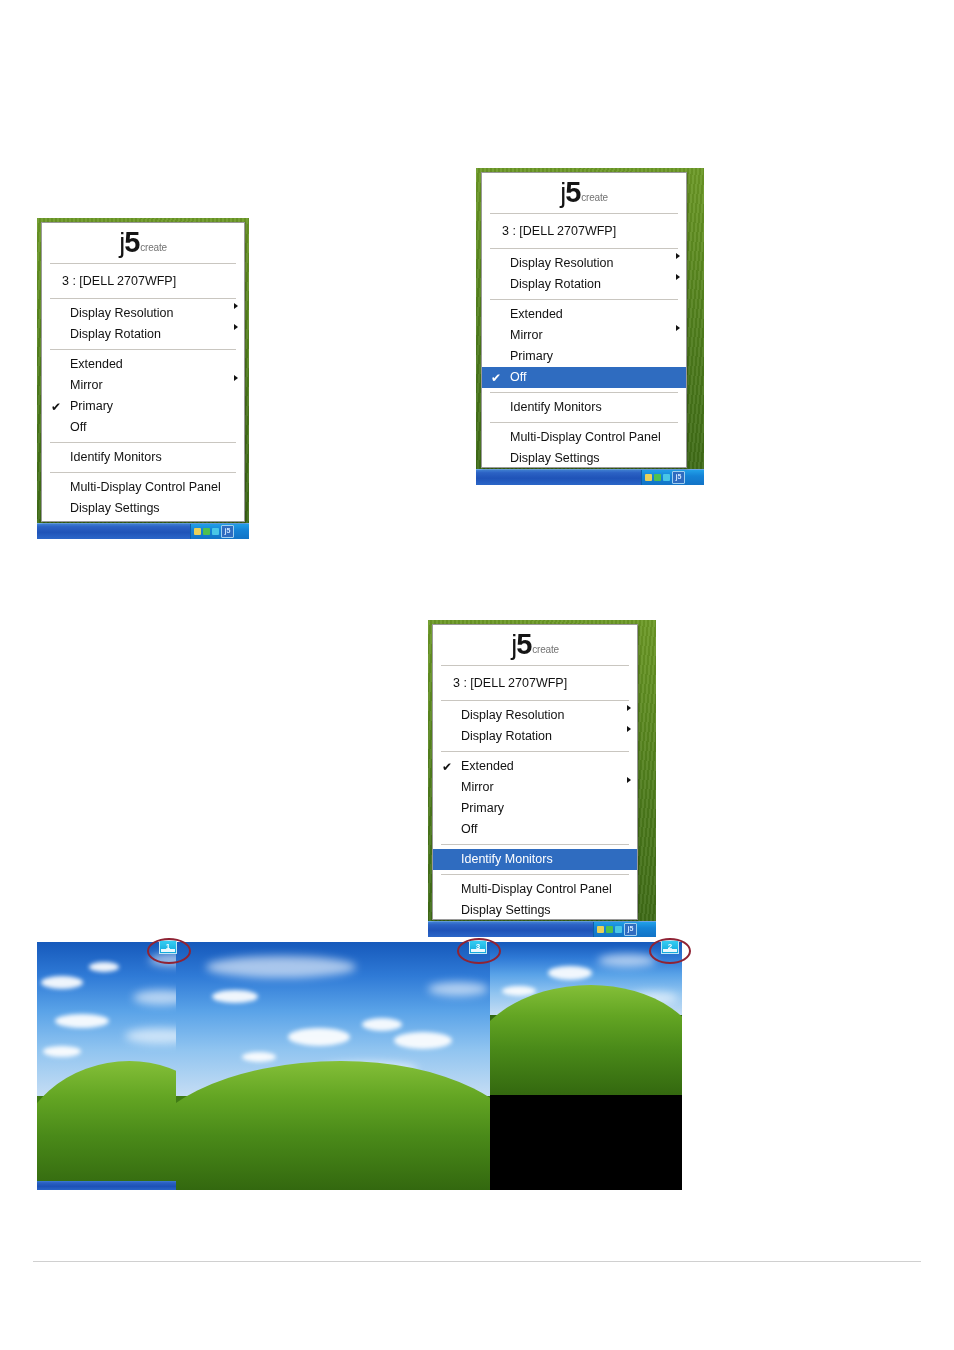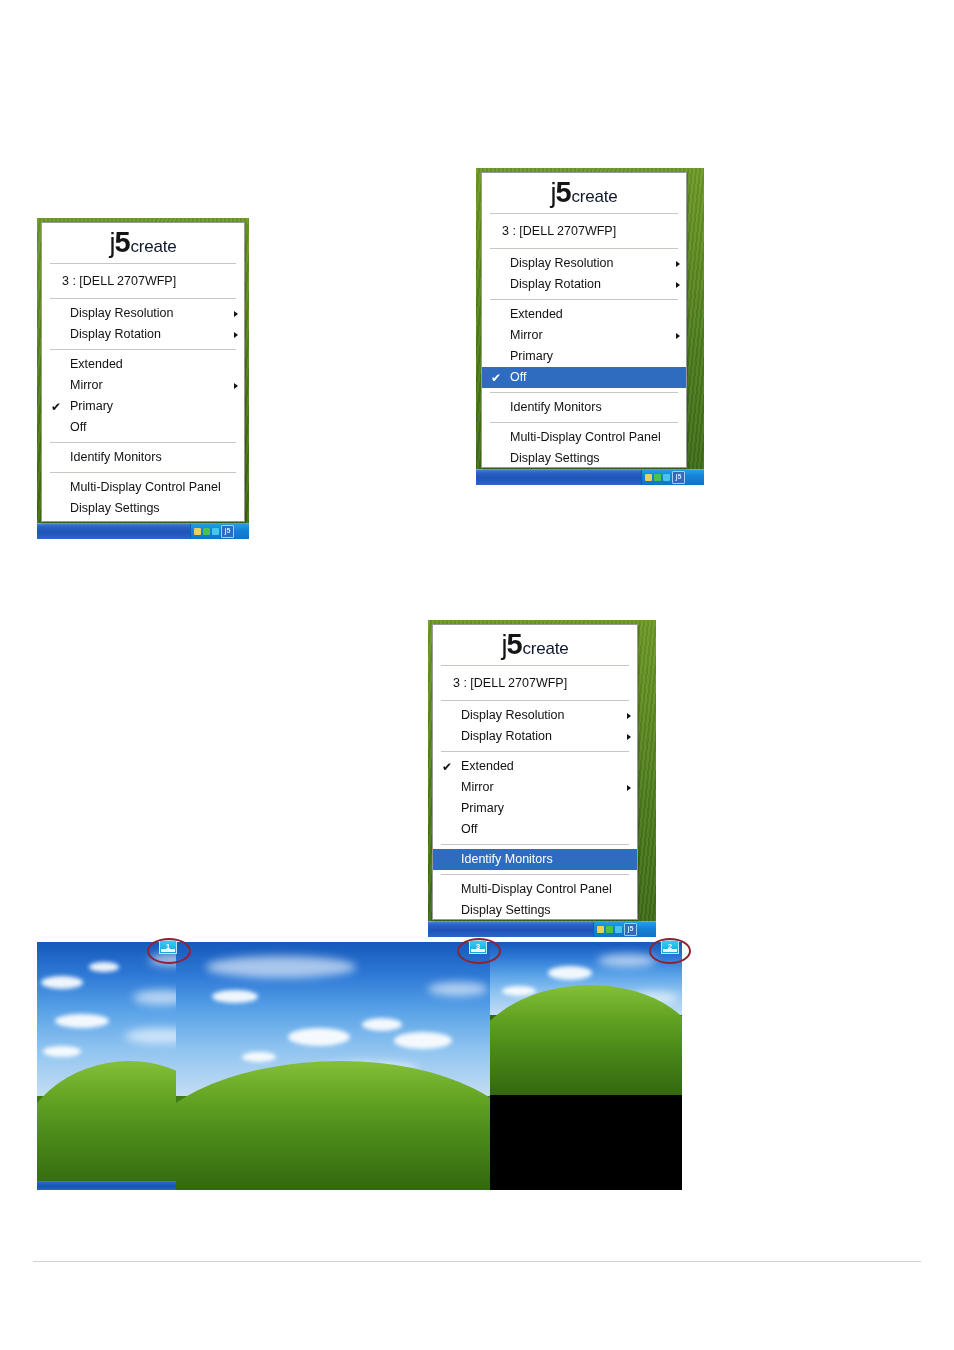--- a/index.html
+++ b/index.html
@@ -48,31 +48,31 @@
   }
   .logo .j5{
     font-family:"Liberation Sans","DejaVu Sans",sans-serif;
     font-size:27px;font-weight:400;color:#151515;
     letter-spacing:-1px;line-height:1;
     display:inline-block;
     transform:translateY(-1px);
   }
   .logo .j5 .five{font-weight:700;font-size:29px;}
   .logo .create{
-    font-size:17px;color:#0f172a;letter-spacing:-.2px;
+    font-size:10px;color:#737373;letter-spacing:-.2px;
     margin-left:1px;
     transform:translateY(4px);
     display:inline-block;
   }
 
   .sep{height:1px;background:#c9c6c0;margin:0 8px;}
 
   .mrow{
     position:relative;
-    display:flex;align-items:center;
+    display:flex;
     height:21px;
     padding:0 6px 0 28px;
     white-space:nowrap;
     cursor:default;
   }
   .mrow .lbl{flex:1;line-height:21px;}
   .mrow.head{padding-left:20px;height:26px;}
   .mrow.head .lbl{line-height:26px;}
   .mrow .check{
     position:absolute;left:9px;top:50%;

